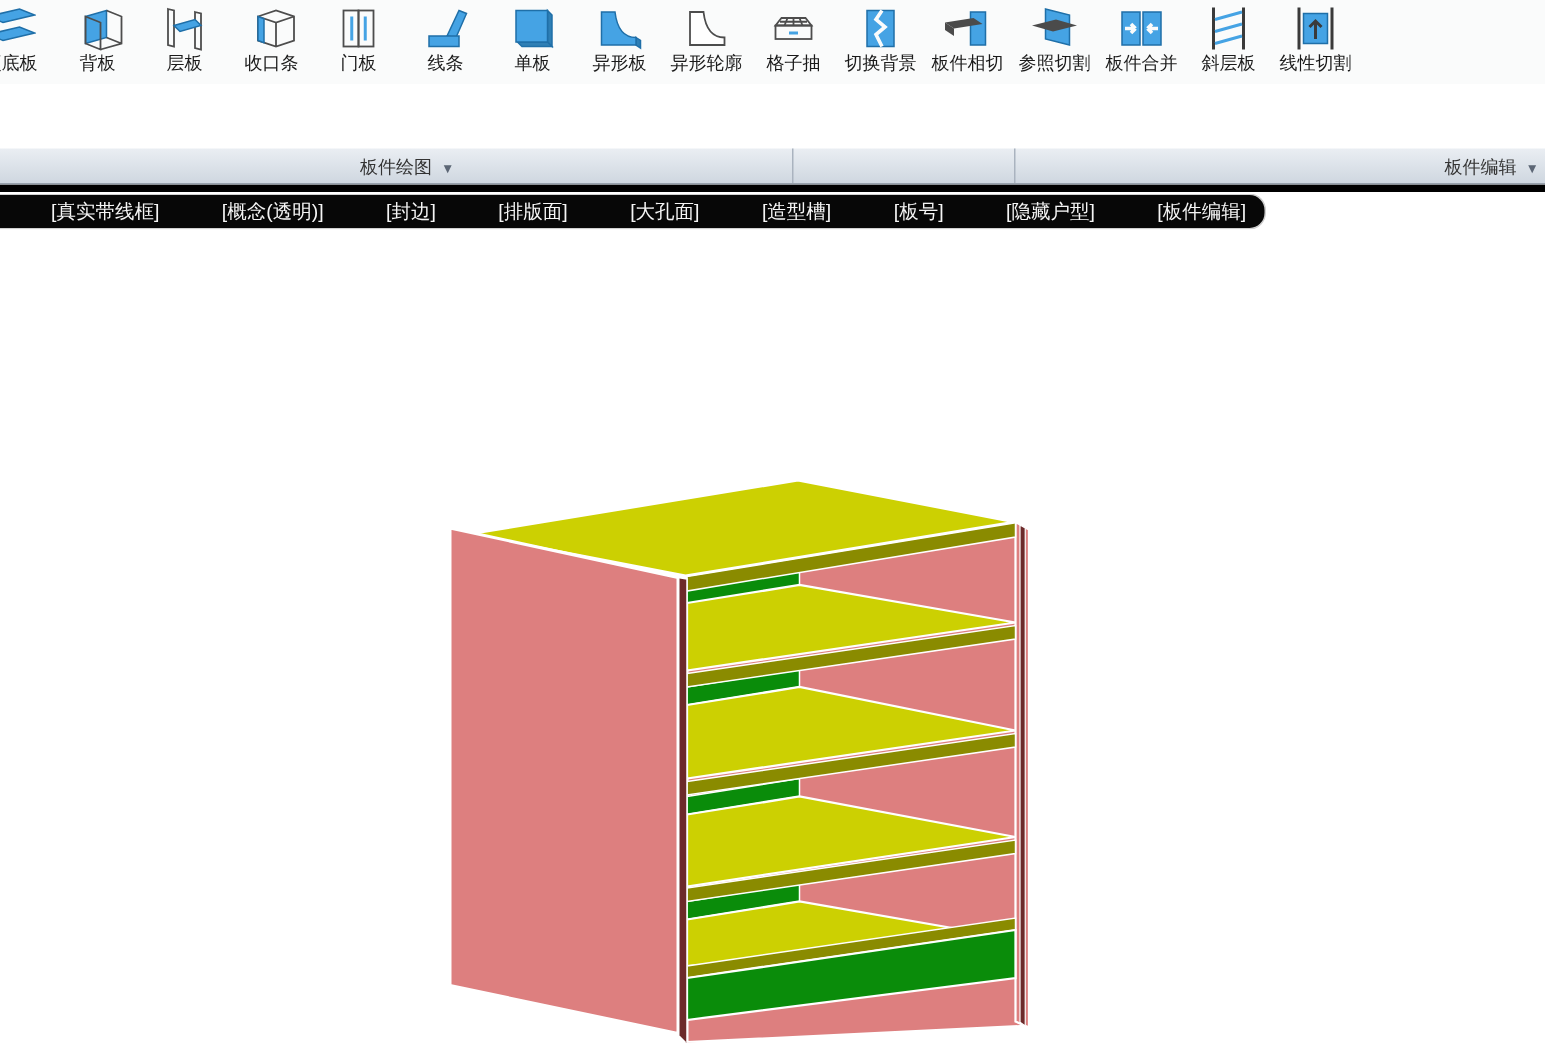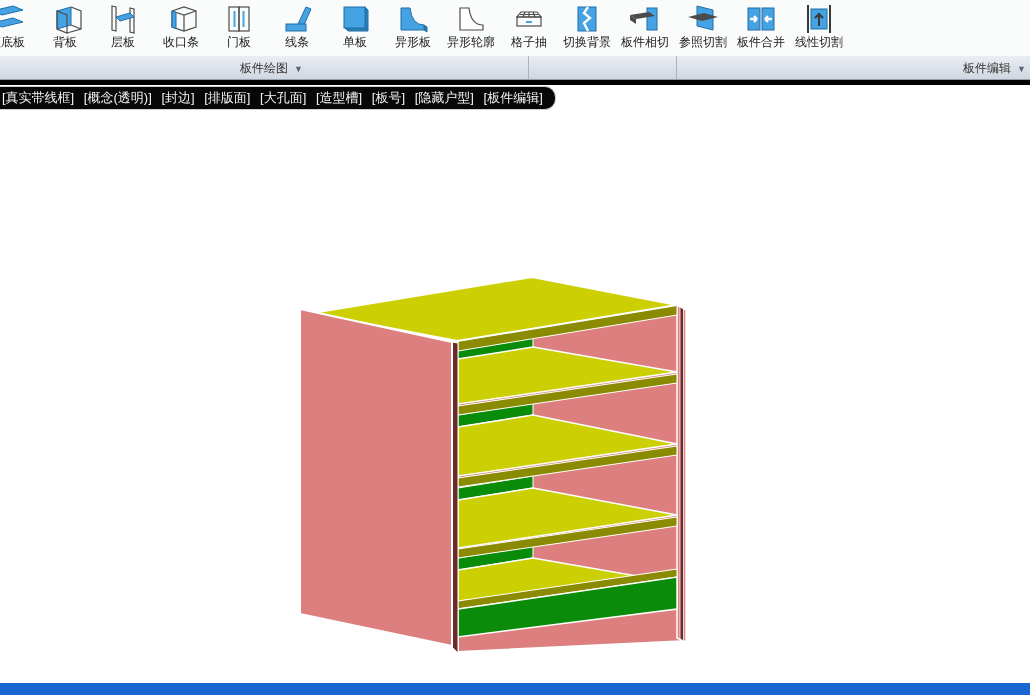--- a/index.html
+++ b/index.html
@@ -25,37 +25,37 @@
   .iof{fill:#ffffff;stroke:#4d4d4d;stroke-width:1.2;}
   .id{fill:#4b4b4b;stroke:none;}
   .ibl{fill:none;stroke:#45a3e4;stroke-width:2;}
   .idl{fill:none;stroke:#3a3a3a;stroke-width:2;}
   .iwl{fill:none;stroke:#fafbfb;stroke-width:2.4;}
   
   .grouprow{
     height:23px;position:relative;
     background:linear-gradient(#eaeef3,#cfd7e0);
     border-bottom:1px solid #96a0ac;
-    font-size:12px;color:#333;
+    font-size:12px;color:#333;margin-top:43px;
   }
   .grouplabel{position:absolute;top:4px;cursor:default;}
   .grouplabel .arr{color:#5c6675;font-size:9px;margin-left:6px;}
   .gdiv{position:absolute;top:0;bottom:0;width:1px;background:#aab3bf;}
   .blackstrip{height:5px;background:#000000;}
   
   .canvas{position:relative;height:598px;background:#ffffff;overflow:hidden;}
   .canvas svg{position:absolute;left:0;top:0;}
   .pill{
     position:absolute;top:1px;left:-26px;height:22px;
     background:#070707;border:1px solid #cfcfcf;border-left:none;
     border-radius:0 11px 11px 0;
     color:#f5f5f5;font-size:13px;line-height:21px;
     padding:0 12px 0 28px;white-space:nowrap;z-index:5;
   }
-  .pill .opt{margin-right:6px;cursor:pointer;}
+  .pill .opt{margin-right:6px;cursor:pointer;margin-left:32px;}
   .pill .opt:last-child{margin-right:0;}
   
   .statusbar{height:13px;background:#1866d1;}
 </style>
 </head>
 <body>
 
 <div class="toolbar">
 
   <div class="tool cut">
@@ -171,20 +171,27 @@
 
   <div class="tool">
     <svg viewBox="0 0 34 30">
       <rect class="ib" x="4" y="4" width="12" height="22"></rect>
       <rect class="ib" x="18" y="4" width="12" height="22"></rect>
       <path class="iwl" d="M6,15 L13,15 M13,15 L10,12 M13,15 L10,18 M28,15 L21,15 M21,15 L24,12 M21,15 L24,18"></path>
     </svg>
     <span class="lbl">板件合并</span>
   </div>
 
+  <div class="tool">
+    <svg viewBox="0 0 34 30">
+      <path class="idl" d="M7,1 L7,29 M27,1 L27,29"></path>
+      <path class="ibl" d="M8,9 L26,4 M8,17 L26,12 M8,25 L26,20"></path>
+    </svg>
+    <span class="lbl">斜层板</span>
+  </div>
 
   <div class="tool">
     <svg viewBox="0 0 34 30">
       <path class="idl" d="M6,1 L6,29 M28,1 L28,29"></path>
       <rect class="ib" x="9" y="5" width="16" height="20"></rect>
       <path class="idl" d="M17,22 L17,11 M13,14 L17,10 L21,14" fill="none" stroke-width="1.6"></path>
     </svg>
     <span class="lbl">线性切割</span>
   </div>
 

